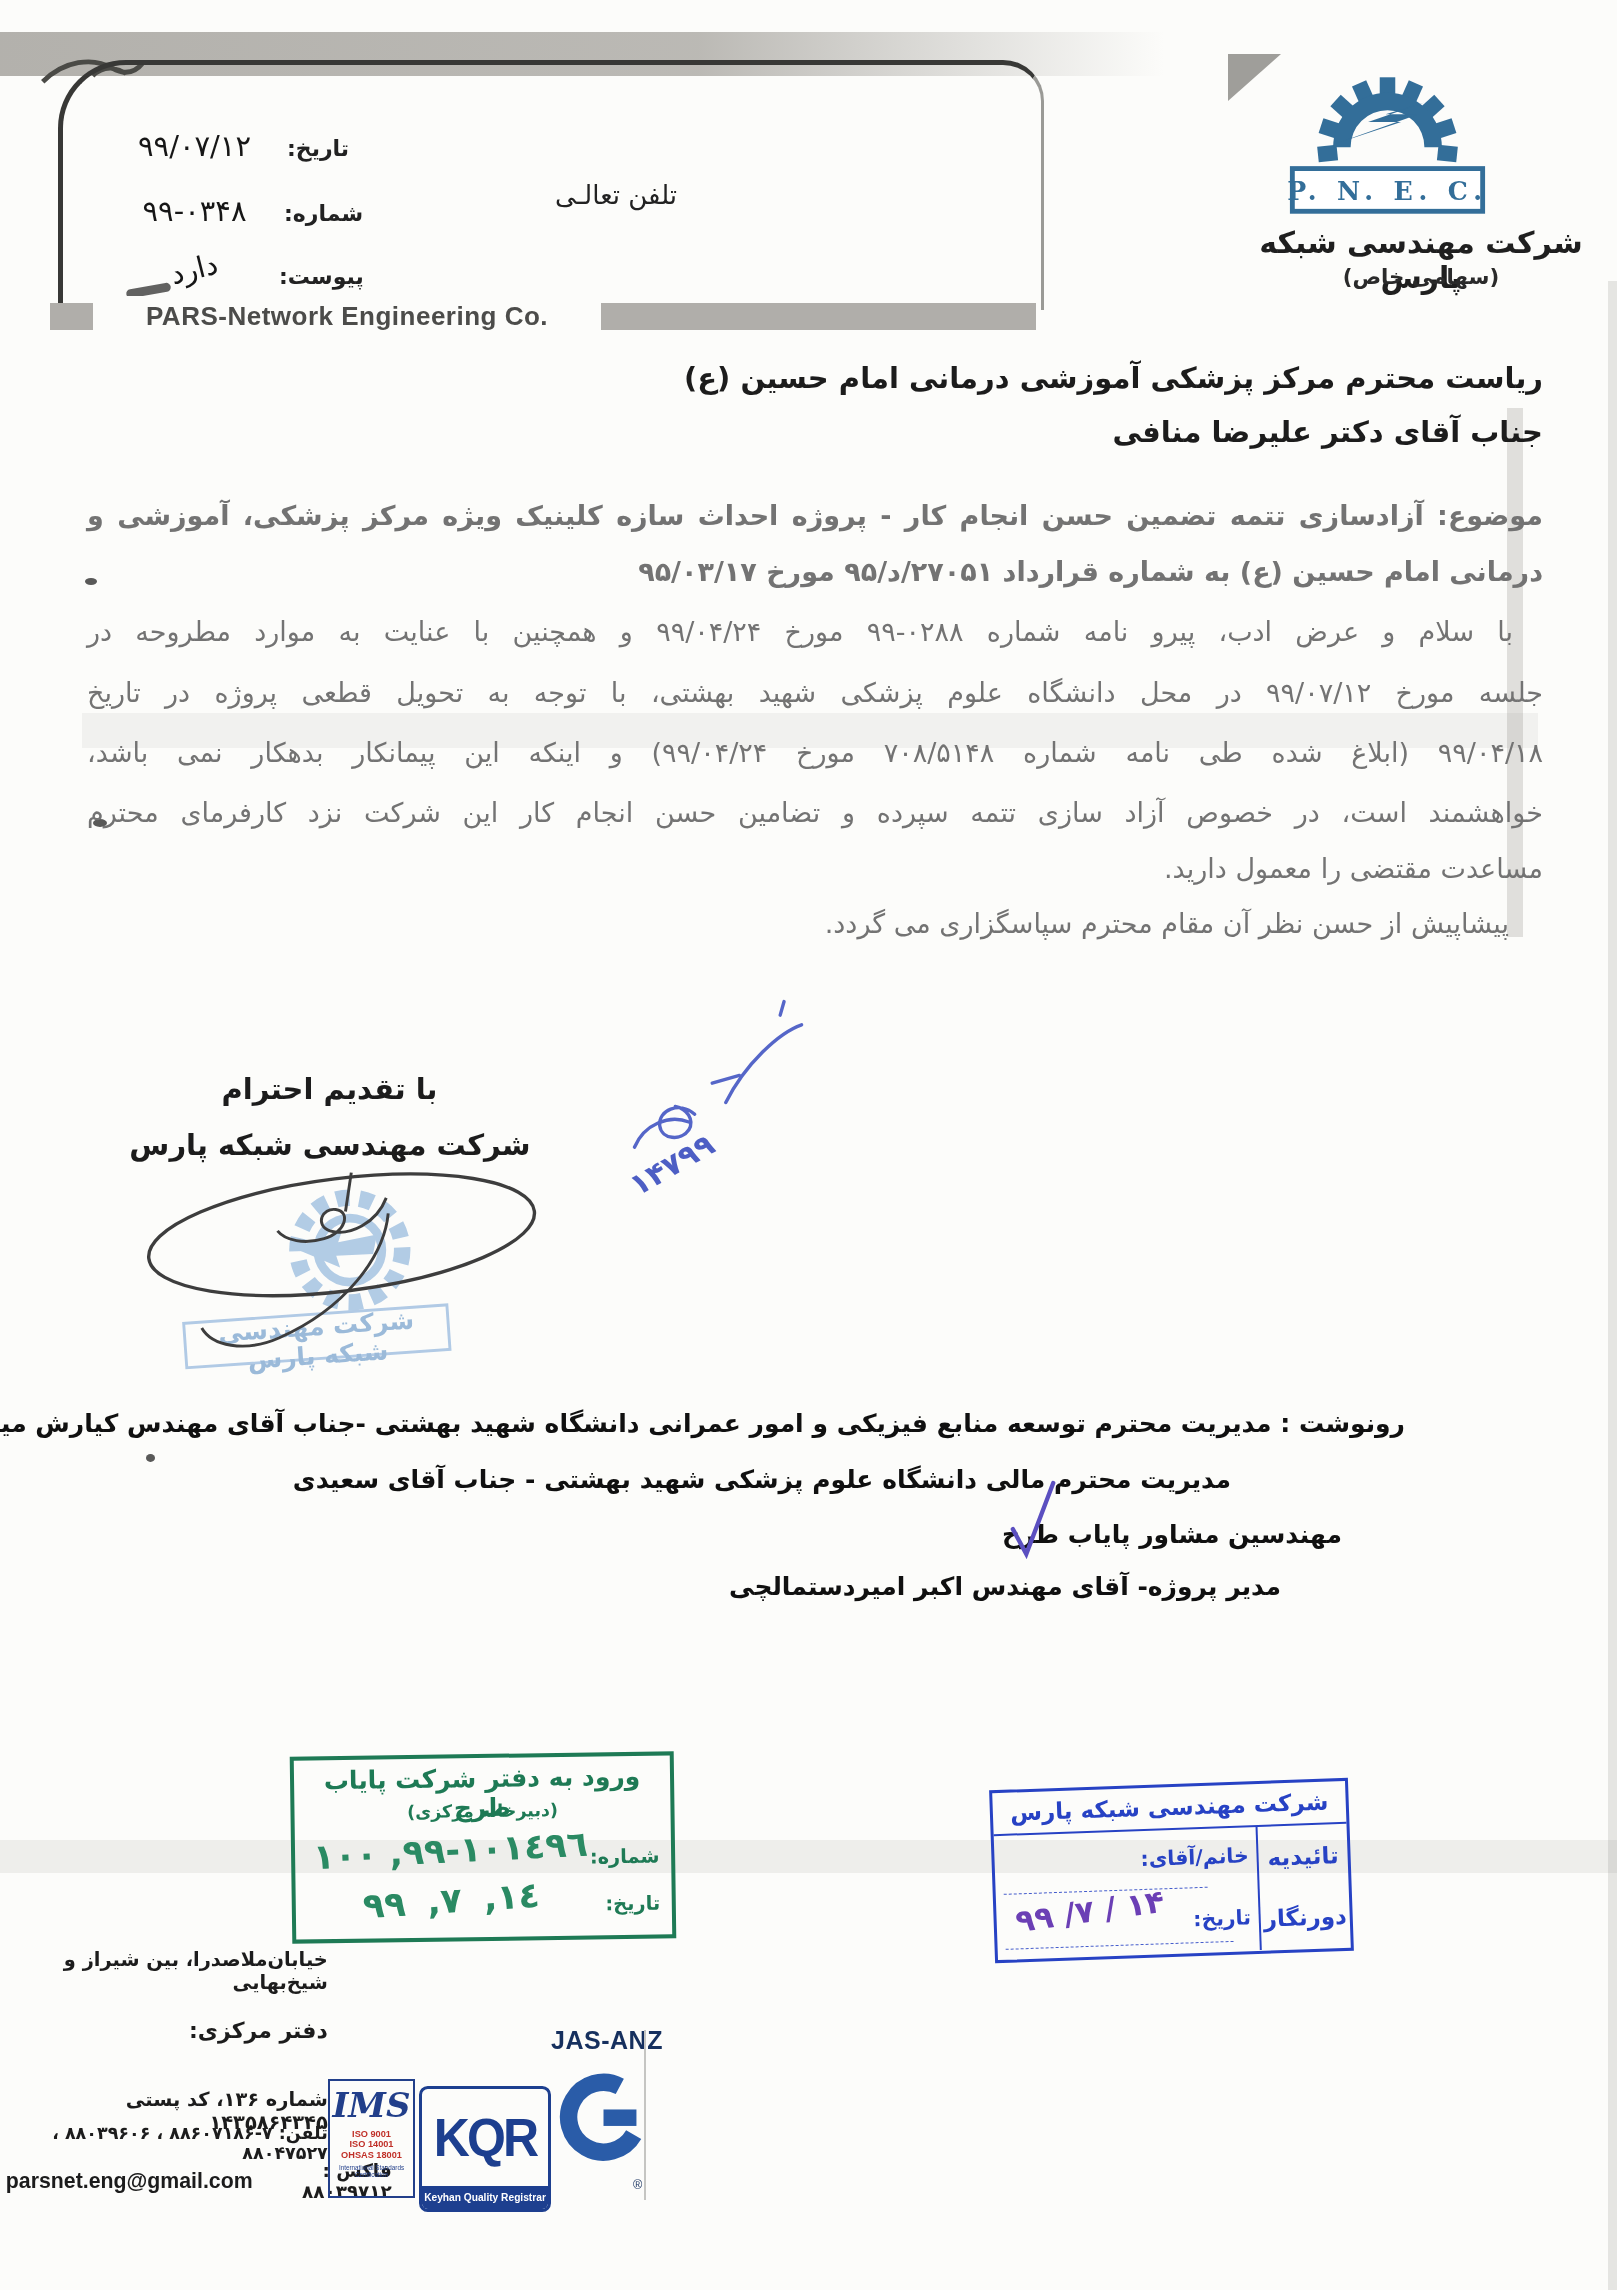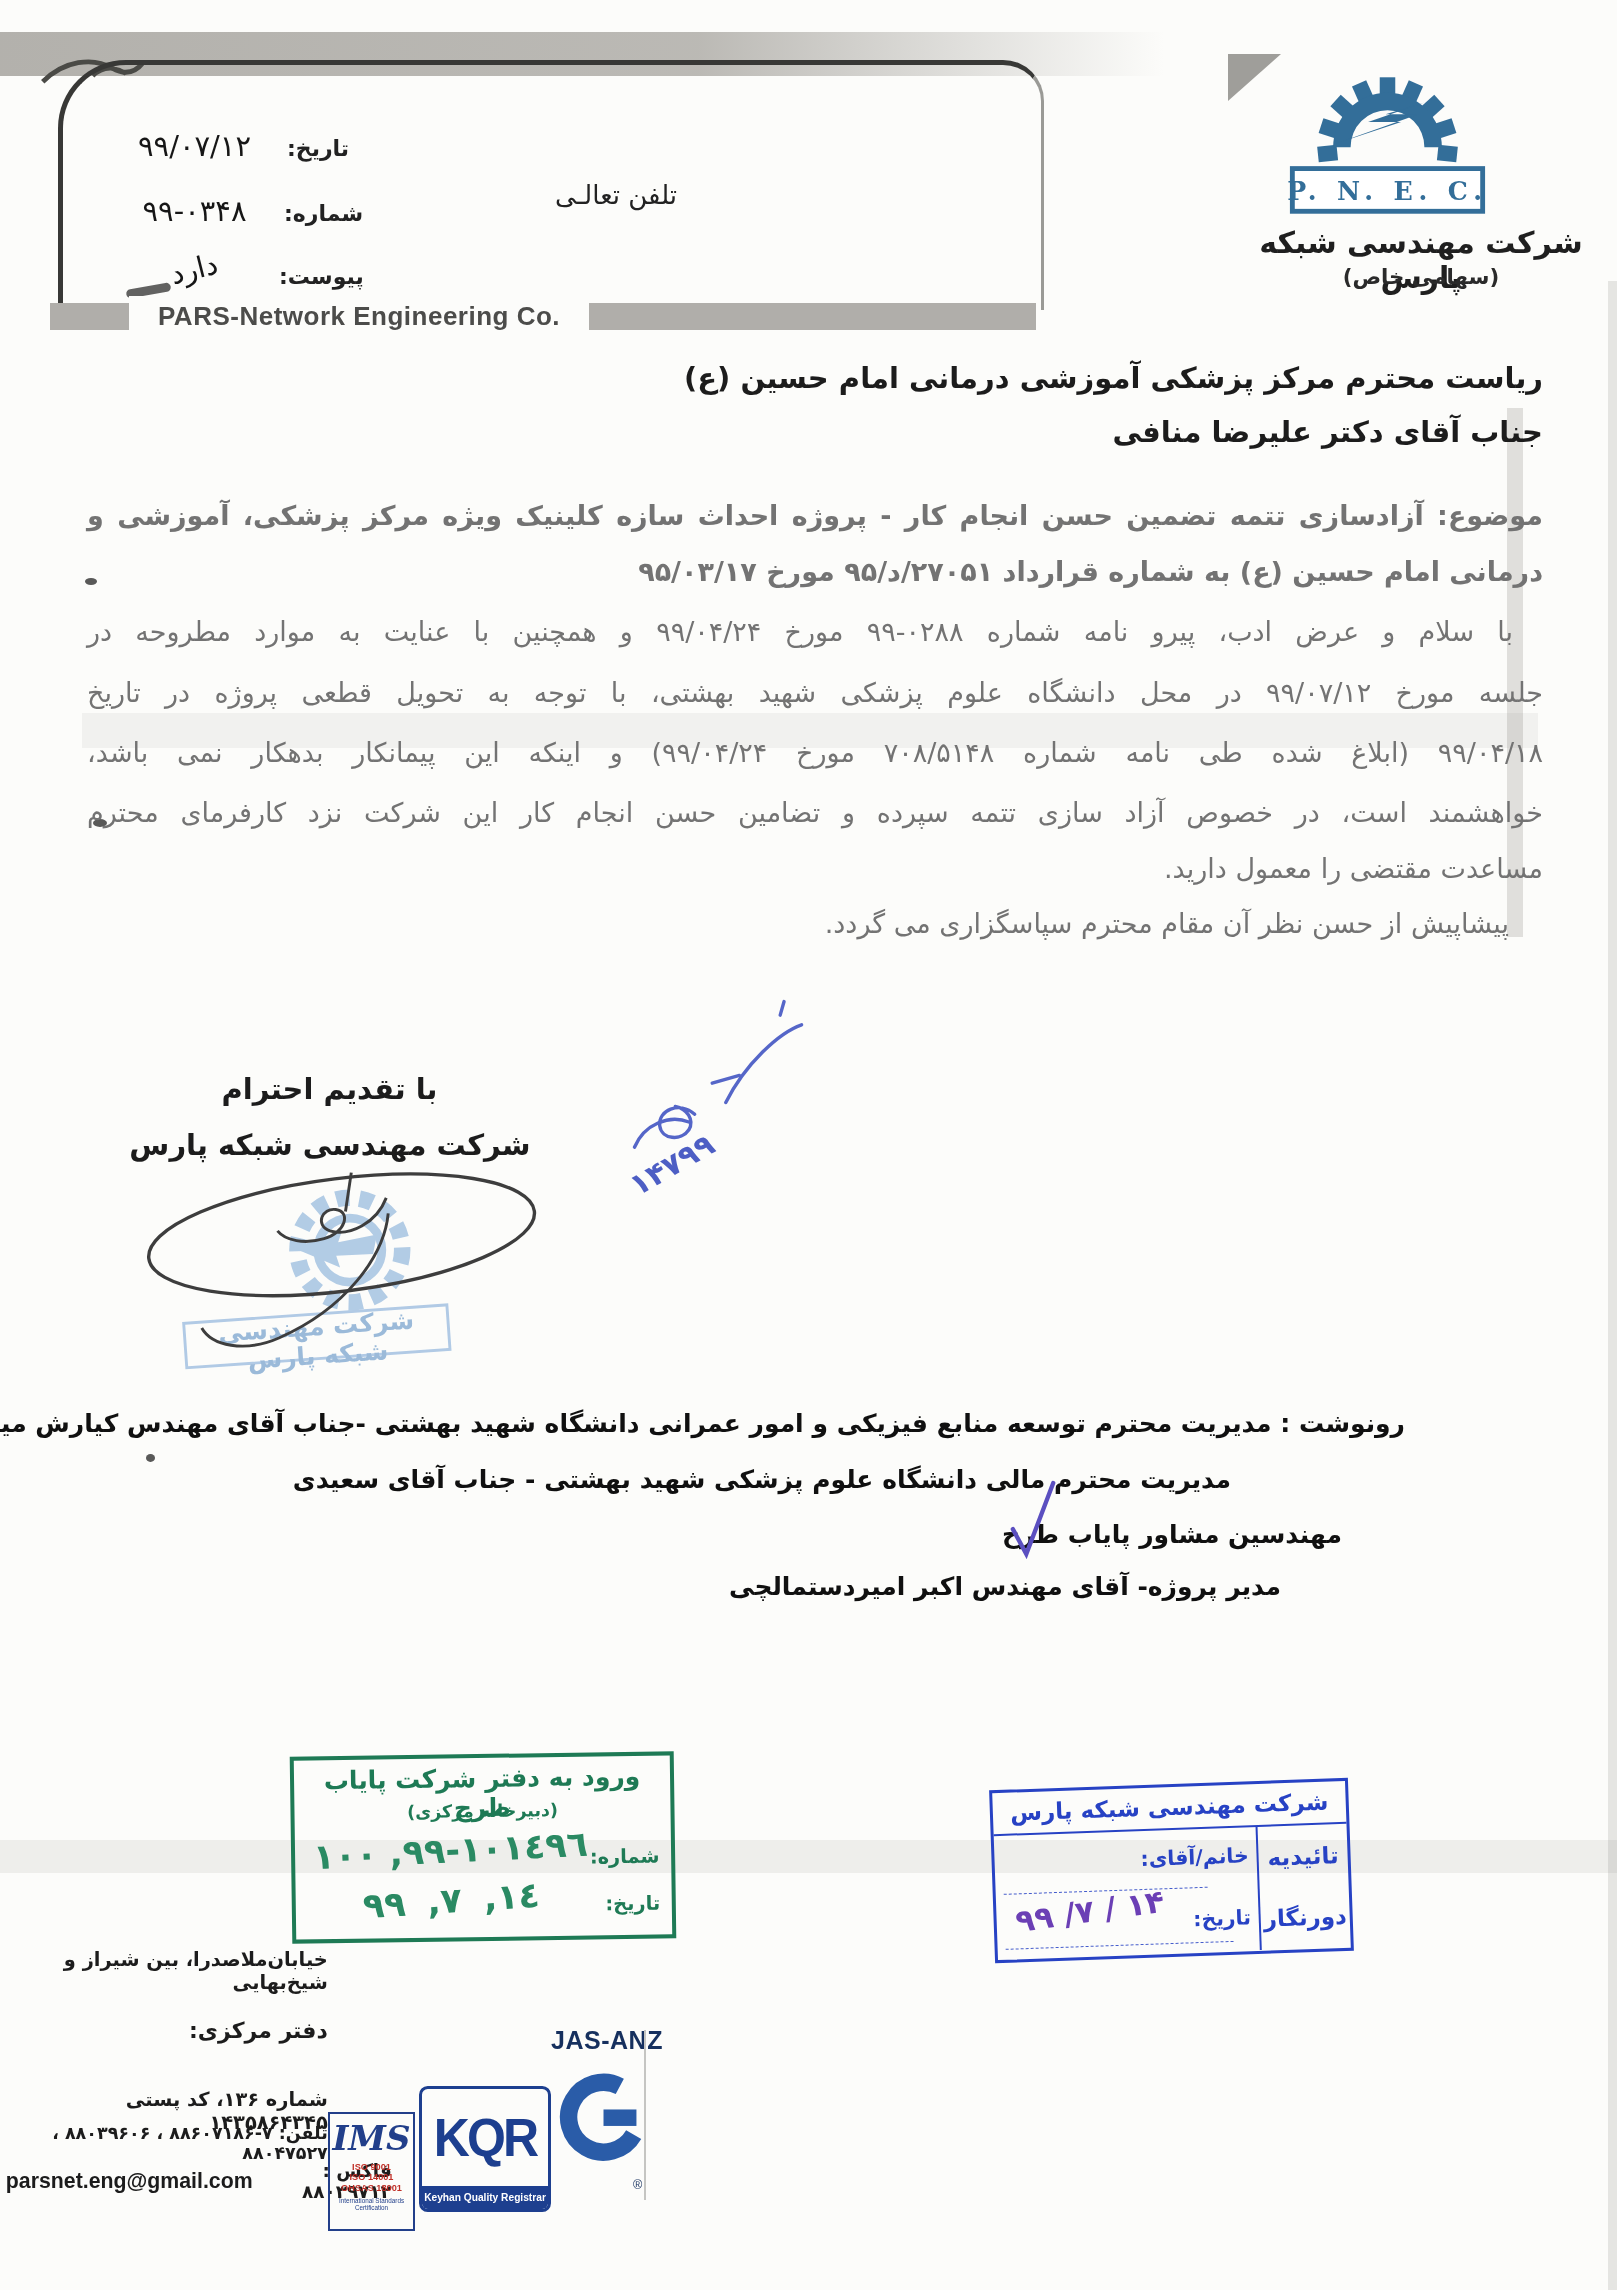--- a/index.html
+++ b/index.html
@@ -12,33 +12,33 @@
   .just{text-align:justify;text-align-last:justify;}
   .ltr-ov{direction:ltr;unicode-bidi:bidi-override;}
   .bodyline{width:1456px;font-size:27px;line-height:45px;color:#737373;}
   .ccline{font-size:25px;color:#101010;font-weight:bold;white-space:nowrap;}
   .metalabel{font-size:22px;font-weight:bold;color:#222;}
   .metaval{font-size:29px;color:#161616;}
   
   #frame{left:58px;top:60px;width:978px;height:245px;border-top:5.8px solid #383836;border-left:5.8px solid #383836;
          border-right:3.9px solid #9a9a96;border-top-left-radius:68px;border-top-right-radius:41px;}
   #grayband{left:50px;top:303px;width:986px;height:27px;background:#b0aeaa;}
-  #bandbox{left:93px;top:296px;width:460px;height:41px;background:#fcfcfa;display:flex;align-items:center;justify-content:center;margin-left:36px;}
+  #bandbox{left:93px;top:296px;width:508px;height:41px;background:#fcfcfa;display:flex;align-items:center;justify-content:center;}
   #bandbox span{font-size:26px;font-weight:bold;color:#4c4c4a;letter-spacing:0.5px;}
   
   #greenstamp{left:291px;top:1754px;width:376px;height:179px;border:4.9px solid #1e7a55;transform:rotate(-0.8deg);color:#1e7a55;}
   #bluestamp{left:992px;top:1784px;width:353px;height:167px;border:3.9px solid #2742c4;transform:rotate(-2deg);color:#2742c4;}
   #bluestamp .hdr{height:41px;line-height:41px;text-align:center;font-size:23px;font-weight:bold;border-bottom:2.9px solid #2742c4;}
   #bluestamp .cols{display:flex;direction:rtl;height:123px;}
   #bluestamp .rcol{width:89px;border-left:2.9px solid #2742c4;display:flex;flex-direction:column;}
   #bluestamp .rcol div{flex:1;display:flex;align-items:center;justify-content:center;font-size:23px;font-weight:bold;}
   #bluestamp .larea{flex:1;position:relative;}
   .dashline{position:absolute;border-top:1.9px dashed #2742c4;opacity:.85;}
   
-  #imsbox{left:328px;top:2079px;width:83px;height:115px;border:2.9px solid #223f8a;text-align:center;margin-top:33px;}
+  #imsbox{left:328px;top:2079px;width:83px;height:115px;border:2.9px solid #223f8a;text-align:center;}
   #kqrbox{left:419px;top:2086px;width:126px;height:120px;border:3.9px solid #1d3f8f;border-radius:8.7px;overflow:hidden;
           display:flex;flex-direction:column;}
   #kqrbox .letters{flex:1;display:flex;align-items:center;justify-content:center;font-family:"Liberation Sans",sans-serif;
           font-weight:bold;font-size:50px;letter-spacing:-2.9px;color:#1d3f8f;transform:scaleY(1.08);}
   #kqrbox .strip{height:23px;background:#1d3f8f;color:#fff;font-family:"Liberation Sans",sans-serif;
           font-size:10.2px;font-weight:bold;display:flex;align-items:center;justify-content:center;}
   .artifact{pointer-events:none;}
 </style>
 </head>
 <body>

